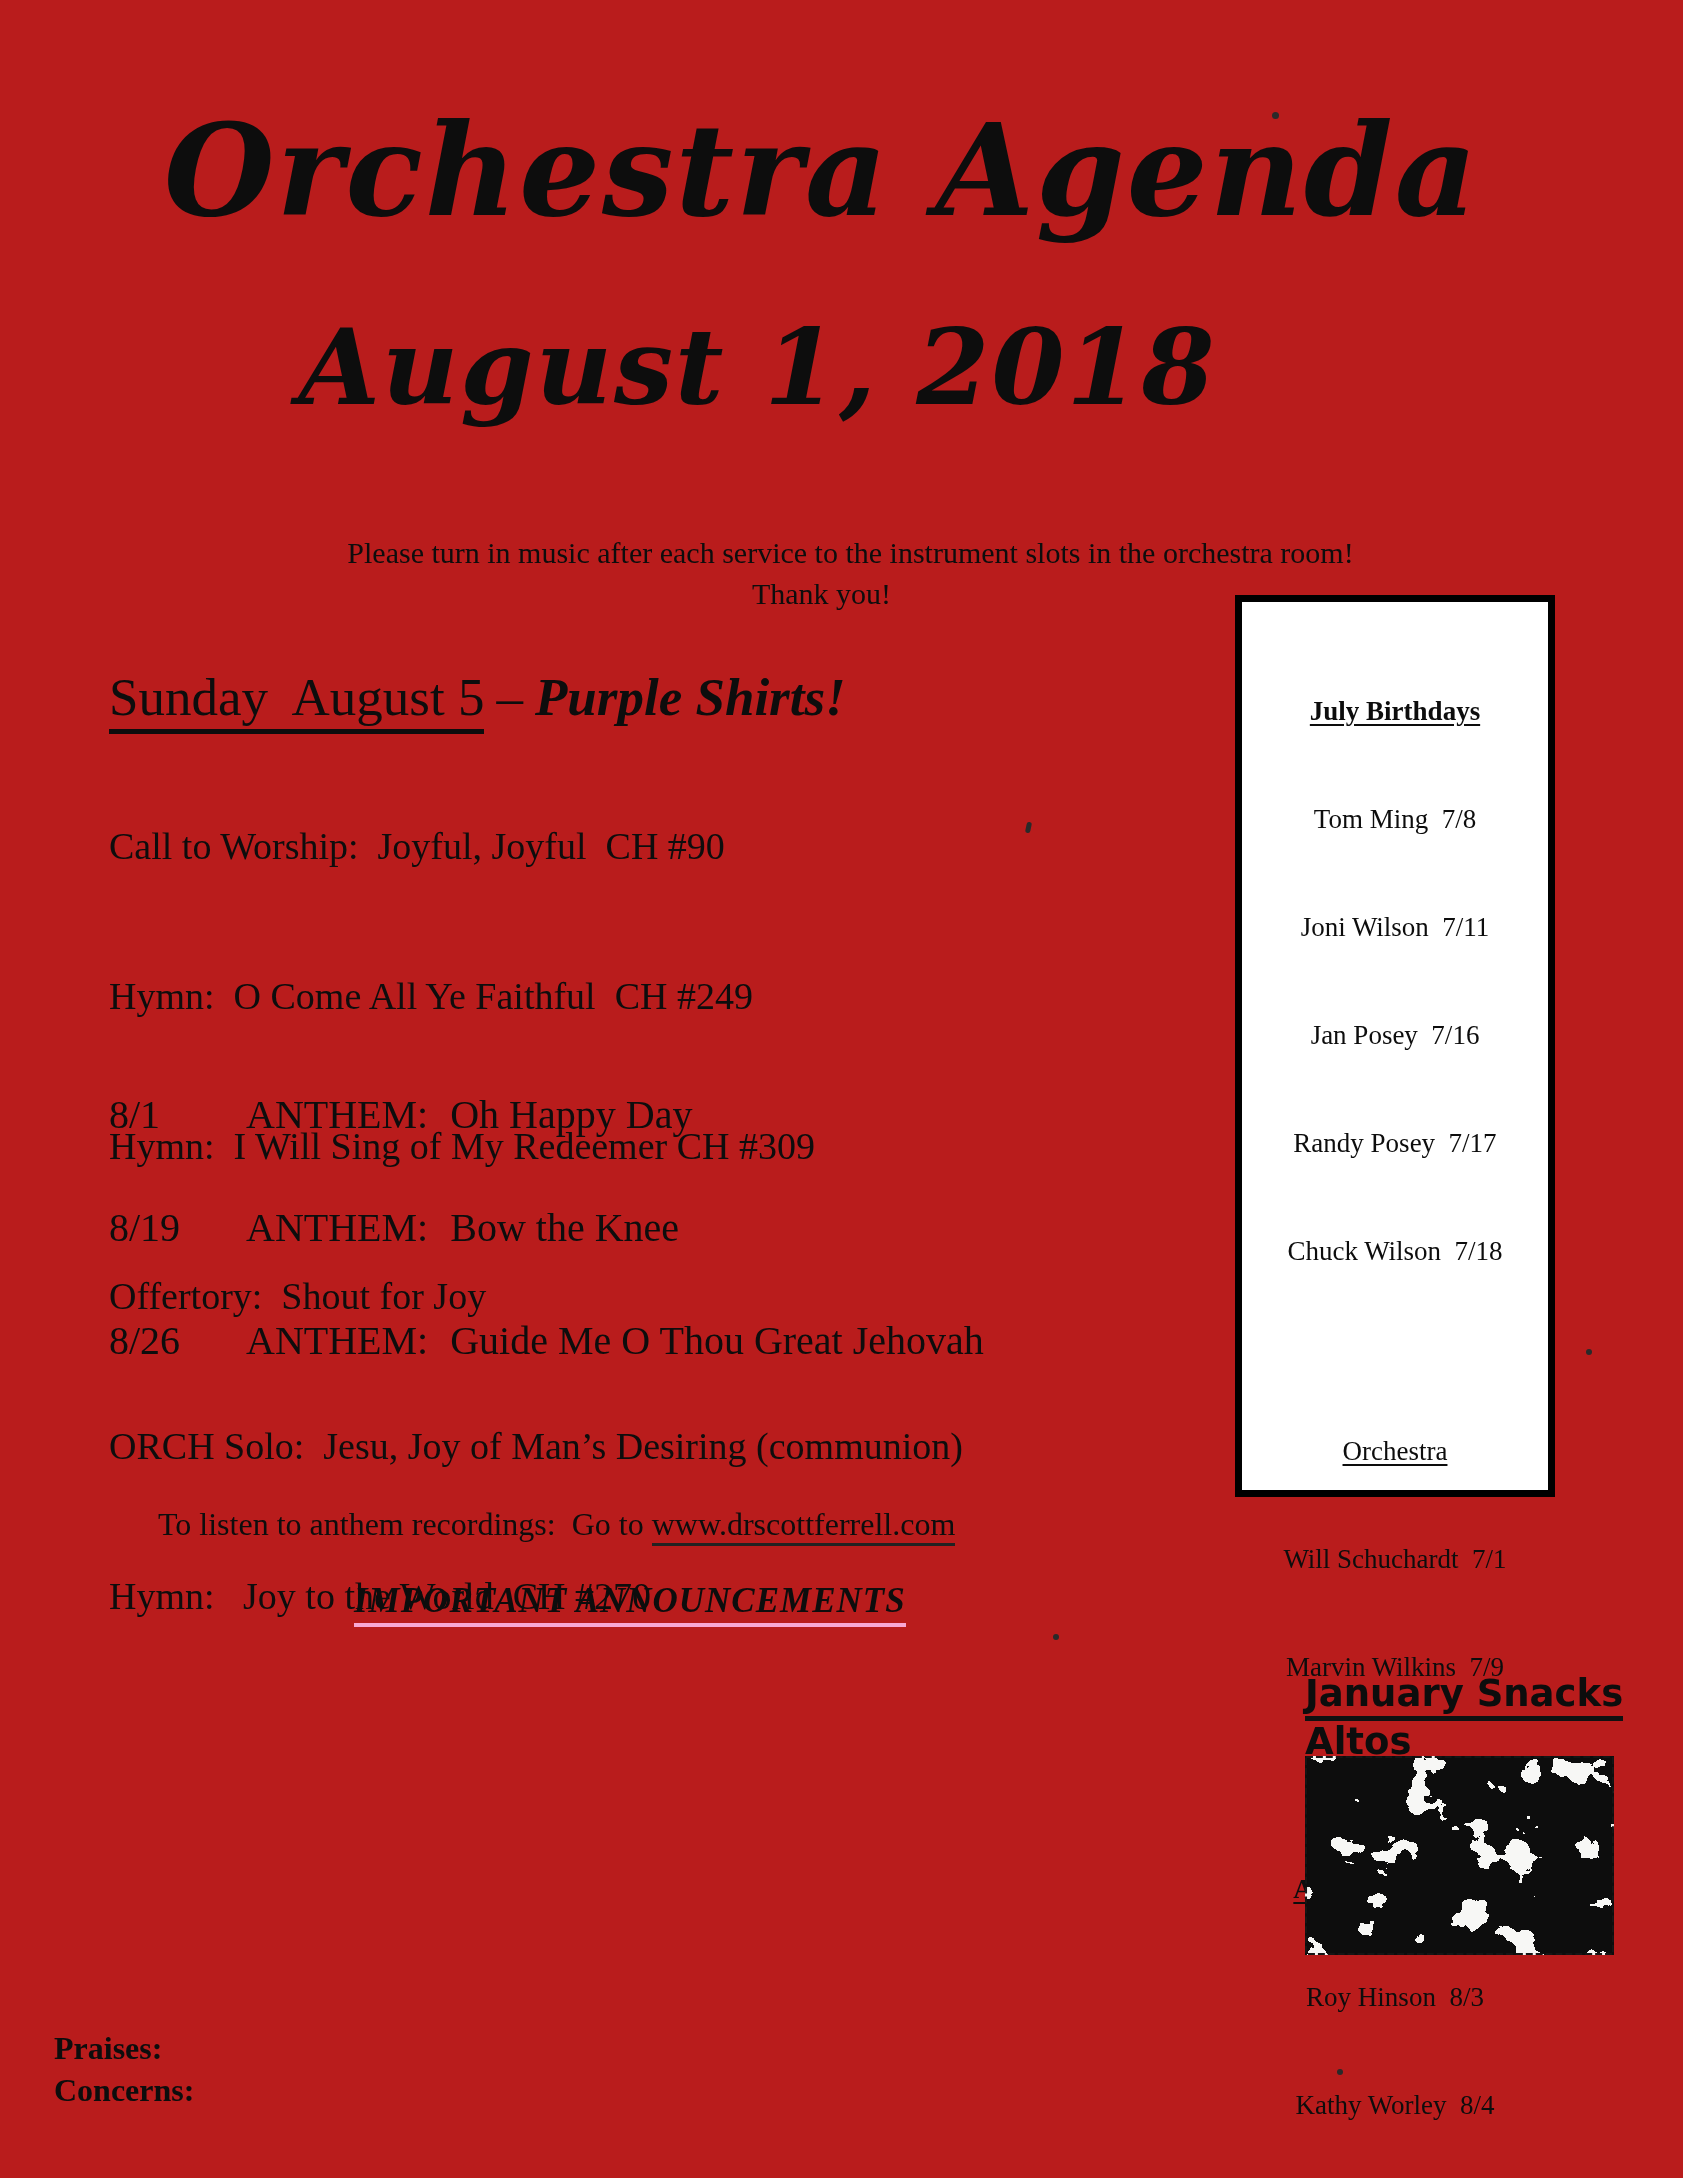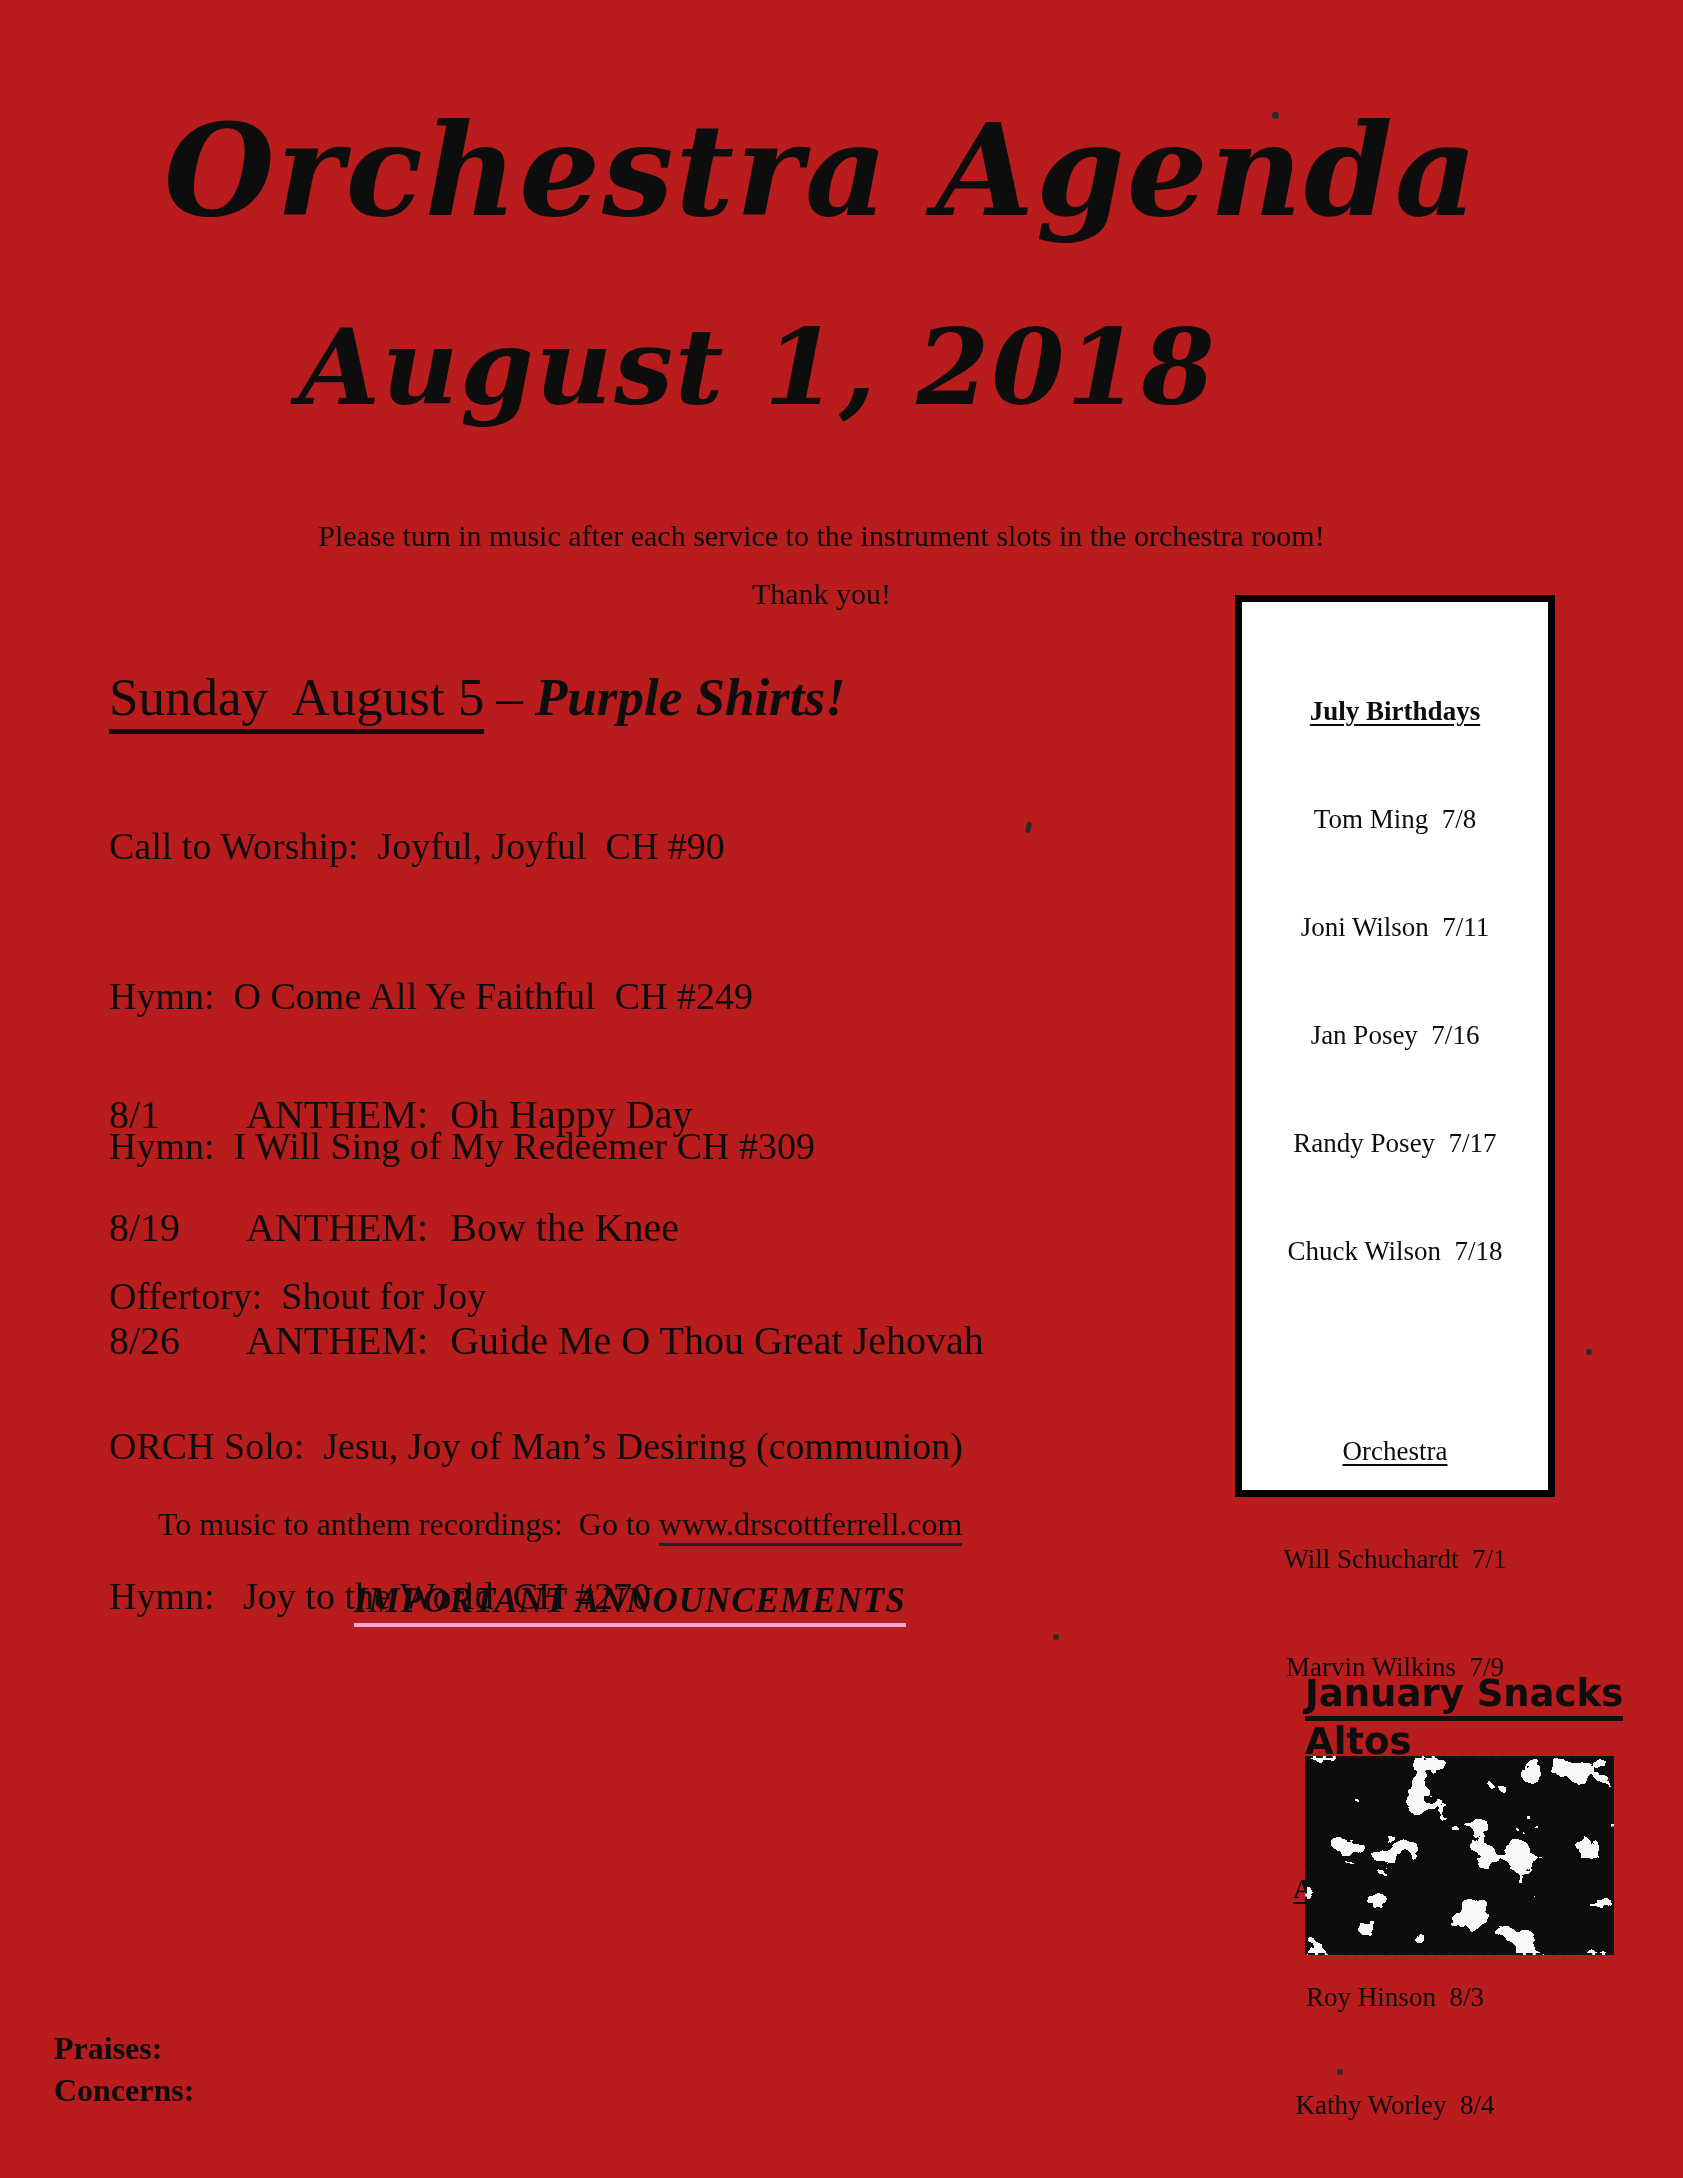--- a/index.html
+++ b/index.html
@@ -7,21 +7,21 @@
         font-family:"Liberation Serif","DejaVu Serif",serif;color:#0d0d0d;}
   .abs{position:absolute;}
   .center{left:0;width:1643px;text-align:center;}
 
   .script-title{font-family:"DejaVu Serif",serif;font-style:italic;font-weight:700;
                 line-height:1;letter-spacing:2px;}
   .title1{top:107px;font-size:127px;}
   .title2{top:315px;width:1515px;font-size:105px;}
 
   .notice{font-size:30px;line-height:1.2;}
-  .notice1{top:518px;}
+  .notice1{top:535px;margin-left:29px;}
   .notice2{top:576px;}
 
   .svc-heading{left:109px;top:671px;font-size:53px;line-height:1;white-space:pre;}
   .svc-heading .u{border-bottom:5px solid #0d0d0d;padding-bottom:3px;}
   .svc-heading .dash{margin:0 12px;}
   .svc-heading .emph{font-weight:700;font-style:italic;}
 
   .svc-lines{left:109px;top:721px;font-size:38px;line-height:50px;white-space:pre;}
 
   .anthem{left:109px;font-size:40px;line-height:1;white-space:pre;}
@@ -79,21 +79,21 @@
     <div>Hymn:  I Will Sing of My Redeemer CH #309</div>
     <div>Offertory:  Shout for Joy</div>
     <div>ORCH Solo:  Jesu, Joy of Man’s Desiring (communion)</div>
     <div>Hymn:   Joy to the World  CH #270</div>
   </div>
 
   <div class="abs anthem a1"><span class="adate">8/1</span><span class="alabel">ANTHEM:</span><span class="atitle">Oh Happy Day</span></div>
   <div class="abs anthem a2"><span class="adate">8/19</span><span class="alabel">ANTHEM:</span><span class="atitle">Bow the Knee</span></div>
   <div class="abs anthem a3"><span class="adate">8/26</span><span class="alabel">ANTHEM:</span><span class="atitle">Guide Me O Thou Great Jehovah</span></div>
 
-  <div class="abs recordings"><span>To music to anthem recordings:  Go to </span><span class="url">www.drscottferrell.com</span></div>
+  <div class="abs recordings"><span>To listen to anthem recordings:  Go to </span><span class="url">www.drscottferrell.com</span></div>
 
   <div class="abs announce">IMPORTANT ANNOUNCEMENTS</div>
 
   <div class="abs bbox">
     <div class="bb-sec">
       <div class="bb-heading bold">July Birthdays</div>
       <div>Tom Ming  7/8</div>
       <div>Joni Wilson  7/11</div>
       <div>Jan Posey  7/16</div>
       <div>Randy Posey  7/17</div>

